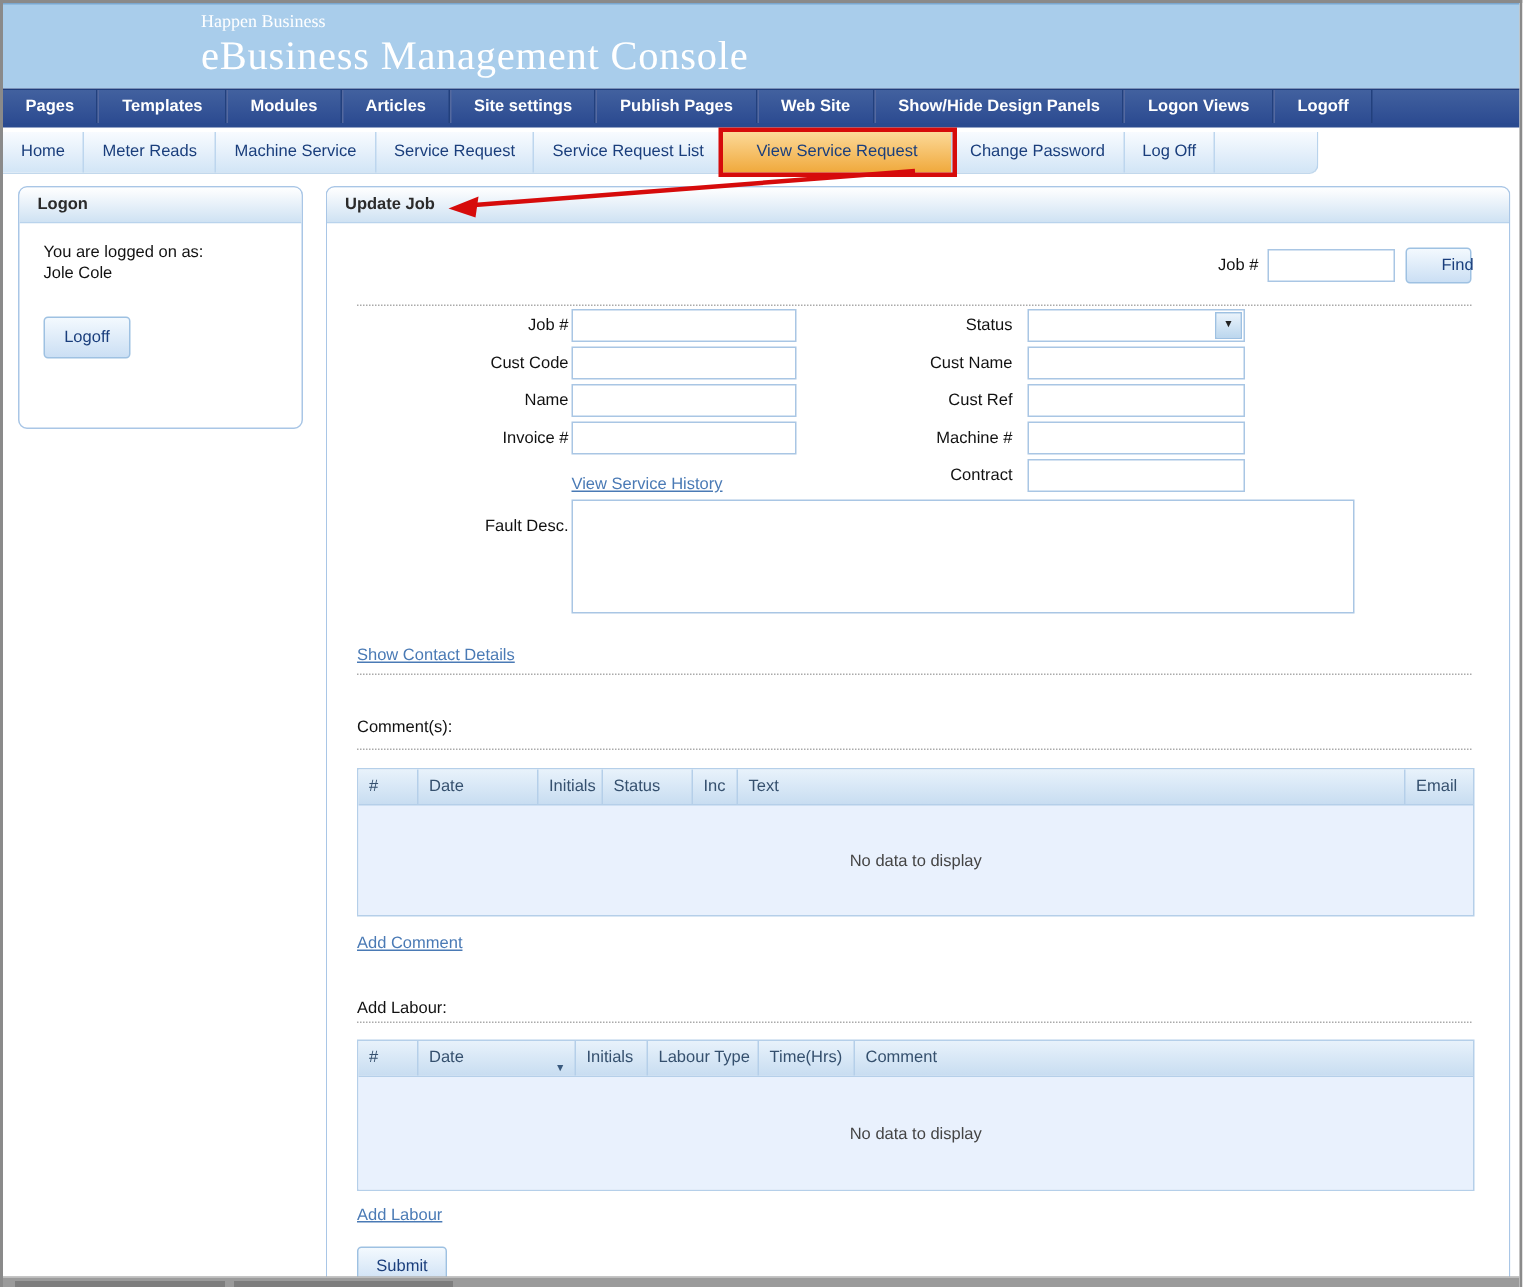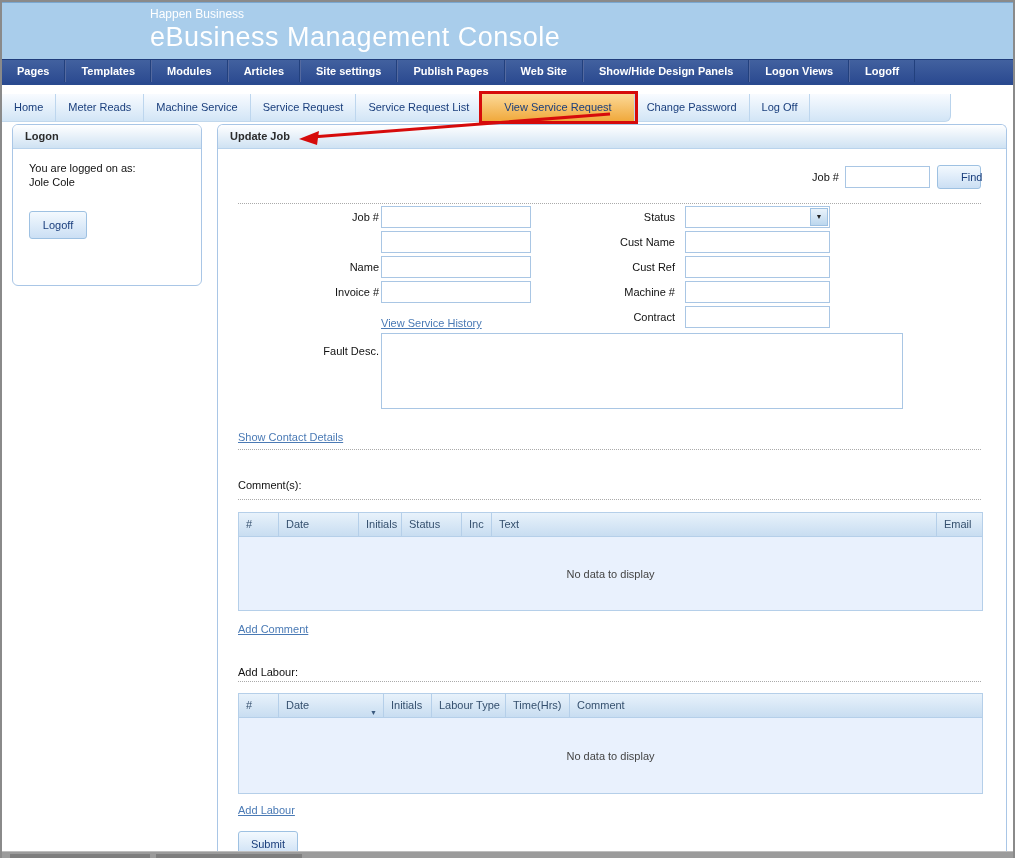--- a/index.html
+++ b/index.html
@@ -7,31 +7,31 @@
   body { font-family:"Liberation Sans", sans-serif; font-size:11px; color:#1a1a1a; background:#fff; position:relative; }
   .window { position:absolute; inset:0; border:2px solid #8a8a8a; border-bottom:none; background:#fff; overflow:hidden; }
 
   
   .header { position:absolute; left:0; top:0; right:0; height:57px; background:#a9cdeb; border-top:1px solid #7ba7cf; }
   .logo { position:absolute; left:28px; top:2px; display:flex; align-items:flex-start; }
   .logo-jim { font-size:42px; font-weight:bold; color:#1c1c1c; letter-spacing:-2px; line-height:50px; }
   .logo-2 { display:inline-block; width:31px; height:31px; margin:12px 0 0 3px; background:#3a86cb; border:2px solid #fff; border-radius:6px; color:#fff; font-size:24px; font-weight:bold; text-align:center; line-height:28px; }
   .logo-reg { font-size:8px; color:#222; margin-top:8px; }
   .logo-comma { color:#79b0dd; font-size:40px; font-weight:bold; line-height:58px; margin-left:1px; }
-  .brand { position:absolute; left:148px; top:4px; color:#fff; }
+  .brand { position:absolute; left:132px; top:4px; color:#fff;font-family:Liberation Serif, serif; }
   .brand-small { font-size:12px; line-height:14px; }
   .brand-large { font-size:27px; line-height:32px; letter-spacing:0.5px; }
 
   
   .topnav { position:absolute; left:0; top:57px; right:0; height:26px; background:linear-gradient(#42619f,#2c4b91); border-top:1px solid #203d7c; border-bottom:3px solid #2a4a8f; display:flex; }
   .topnav-item { color:#fff; font-weight:bold; font-size:11px; padding:0 15px; line-height:23px; border-right:1px solid #22407d; border-left:1px solid #54699f; cursor:pointer; white-space:nowrap; }
   .topnav-item:first-child { border-left:none; }
 
   
-  .subnav { position:absolute; left:0; top:86px; width:949px; height:28px; background:linear-gradient(#f8fbff,#d2e5f6); border-bottom:1px solid #c2d8ec; border-right:1px solid #b9d3ec; border-bottom-right-radius:6px; display:flex;margin-top:6px; }
+  .subnav { position:absolute; left:0; top:86px; width:877px; height:28px; background:linear-gradient(#f8fbff,#d2e5f6); border-bottom:1px solid #c2d8ec; border-right:1px solid #b9d3ec; border-bottom-right-radius:6px; display:flex; }
   .subnav-item { color:#1a3e7c; font-size:11px; padding:0 12px; line-height:27px; border-right:1px solid #bdd6ee; cursor:pointer; white-space:nowrap; }
   .subnav-item.highlight { background:linear-gradient(#fcd998,#f0a93c); outline:3px solid #d60b0b; outline-offset:0px; padding:0 22px; }
 
   
   .panel { position:absolute; background:#fff; border:1px solid #a9c6e6; border-radius:6px; }
   .panel-header { height:24px; background:linear-gradient(#ffffff,#cfe2f3); border-bottom:1px solid #b9d3ec; border-radius:5px 5px 0 0; line-height:23px; padding-left:12px; font-weight:bold; color:#2b2b2b; }
   .sidebar-panel { left:10px; top:122px; width:190px; height:162px; }
   .main-panel { left:215px; top:122px; width:790px; height:730px; border-radius:6px 6px 0 0; border-bottom:none; }
 
   .sidebar-body { padding:12px 14px 0 16px; }
@@ -145,20 +145,21 @@
 
     <div class="dotted" style="top:78px"></div>
 
     <div class="flabel" style="top:81px">Job #</div>
     <input class="tbox finput" style="top: 81px;">
     <div class="flabel right" style="top:81px">Status</div>
     <div class="combo" style="top:81px">
       <div class="combo-btn">▼</div>
     </div>
 
+    <div class="flabel" style="top:106px">Cust Code</div>
     <input class="tbox finput" style="top: 106px;">
     <div class="flabel right" style="top:106px">Cust Name</div>
     <input class="tbox finput right" style="top: 106px;">
 
     <div class="flabel" style="top:131px">Name</div>
     <input class="tbox finput" style="top: 131px;">
     <div class="flabel right" style="top:131px">Cust Ref</div>
     <input class="tbox finput right" style="top: 131px;">
 
     <div class="flabel" style="top:156px">Invoice #</div>

